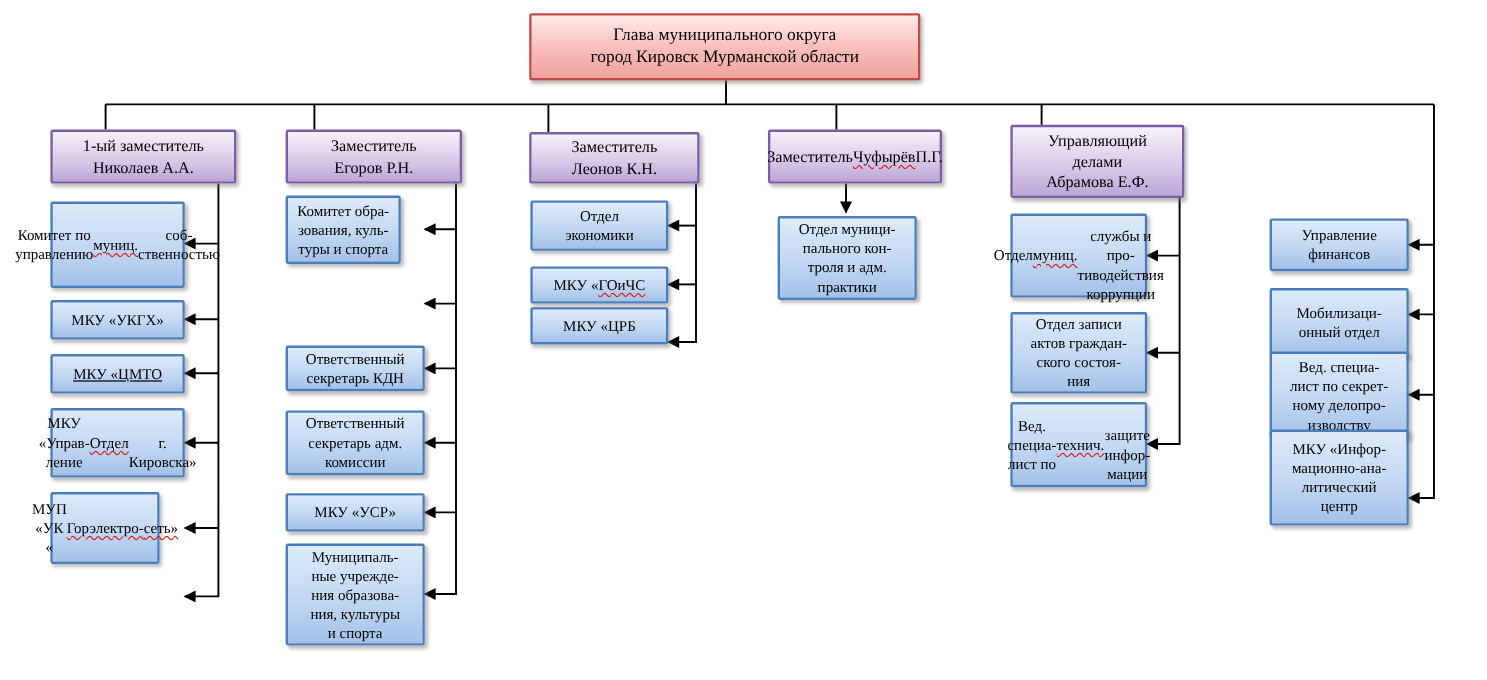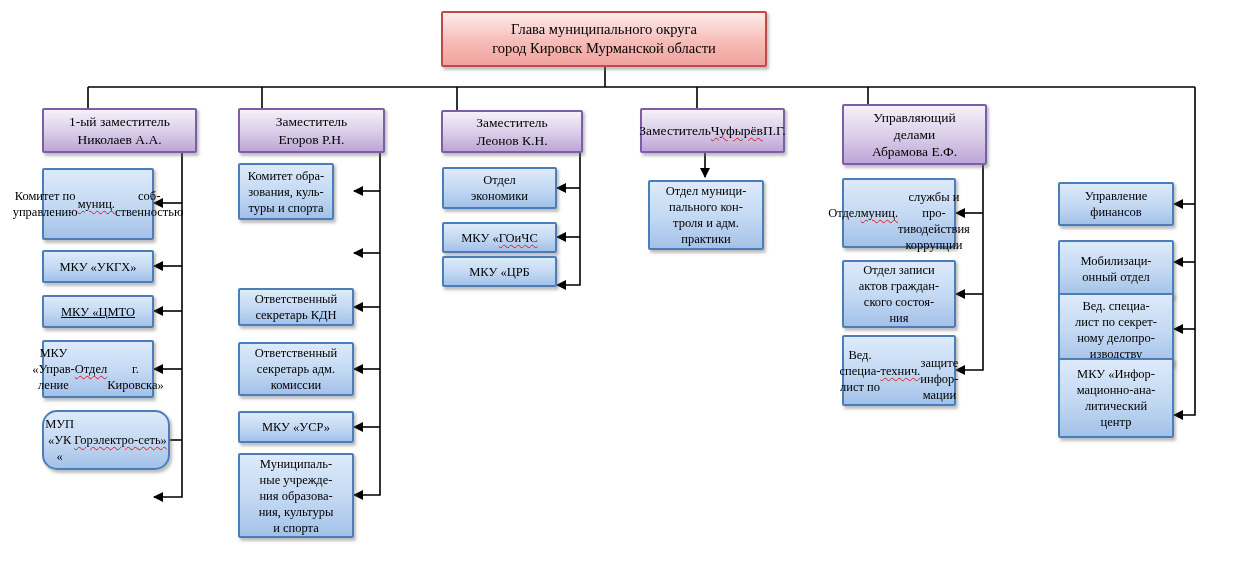--- a/index.html
+++ b/index.html
@@ -89,21 +89,21 @@
 
   <div class="box dept" style="left:42px;top:168px;width:112px;height:72px;">Комитет по
 управлению
 <span class="sq">муниц.</span> соб-
 ственностью</div>
   <div class="box dept" style="left:42px;top:250px;width:112px;height:33px;">МКУ «УКГХ»</div>
   <div class="box dept" style="left:42px;top:295px;width:112px;height:33px;text-decoration:underline;">МКУ «ЦМТО</div>
   <div class="box dept" style="left:42px;top:340px;width:112px;height:58px;">МКУ «Управ-
 ление <span class="sq">Отдел</span>
 г. Кировска»</div>
-  <div class="box dept" style="left:42px;top:410px;width:128px;height:60px;border-radius:15px;">МУП «УК
+  <div class="box dept" style="left:42px;top:410px;width:91px;height:60px;">МУП «УК
 «<span class="sq">Горэлектро-</span>
 <span class="sq">сеть»</span></div>
 
   <div class="box dept" style="left:238px;top:163px;width:96px;height:57px;">Комитет обра-
 зования, куль-
 туры и спорта</div>
   <div class="box dept" style="left:238px;top:288px;width:116px;height:38px;">Ответственный
 секретарь КДН</div>
   <div class="box dept" style="left:238px;top:342px;width:116px;height:54px;">Ответственный
 секретарь адм.

